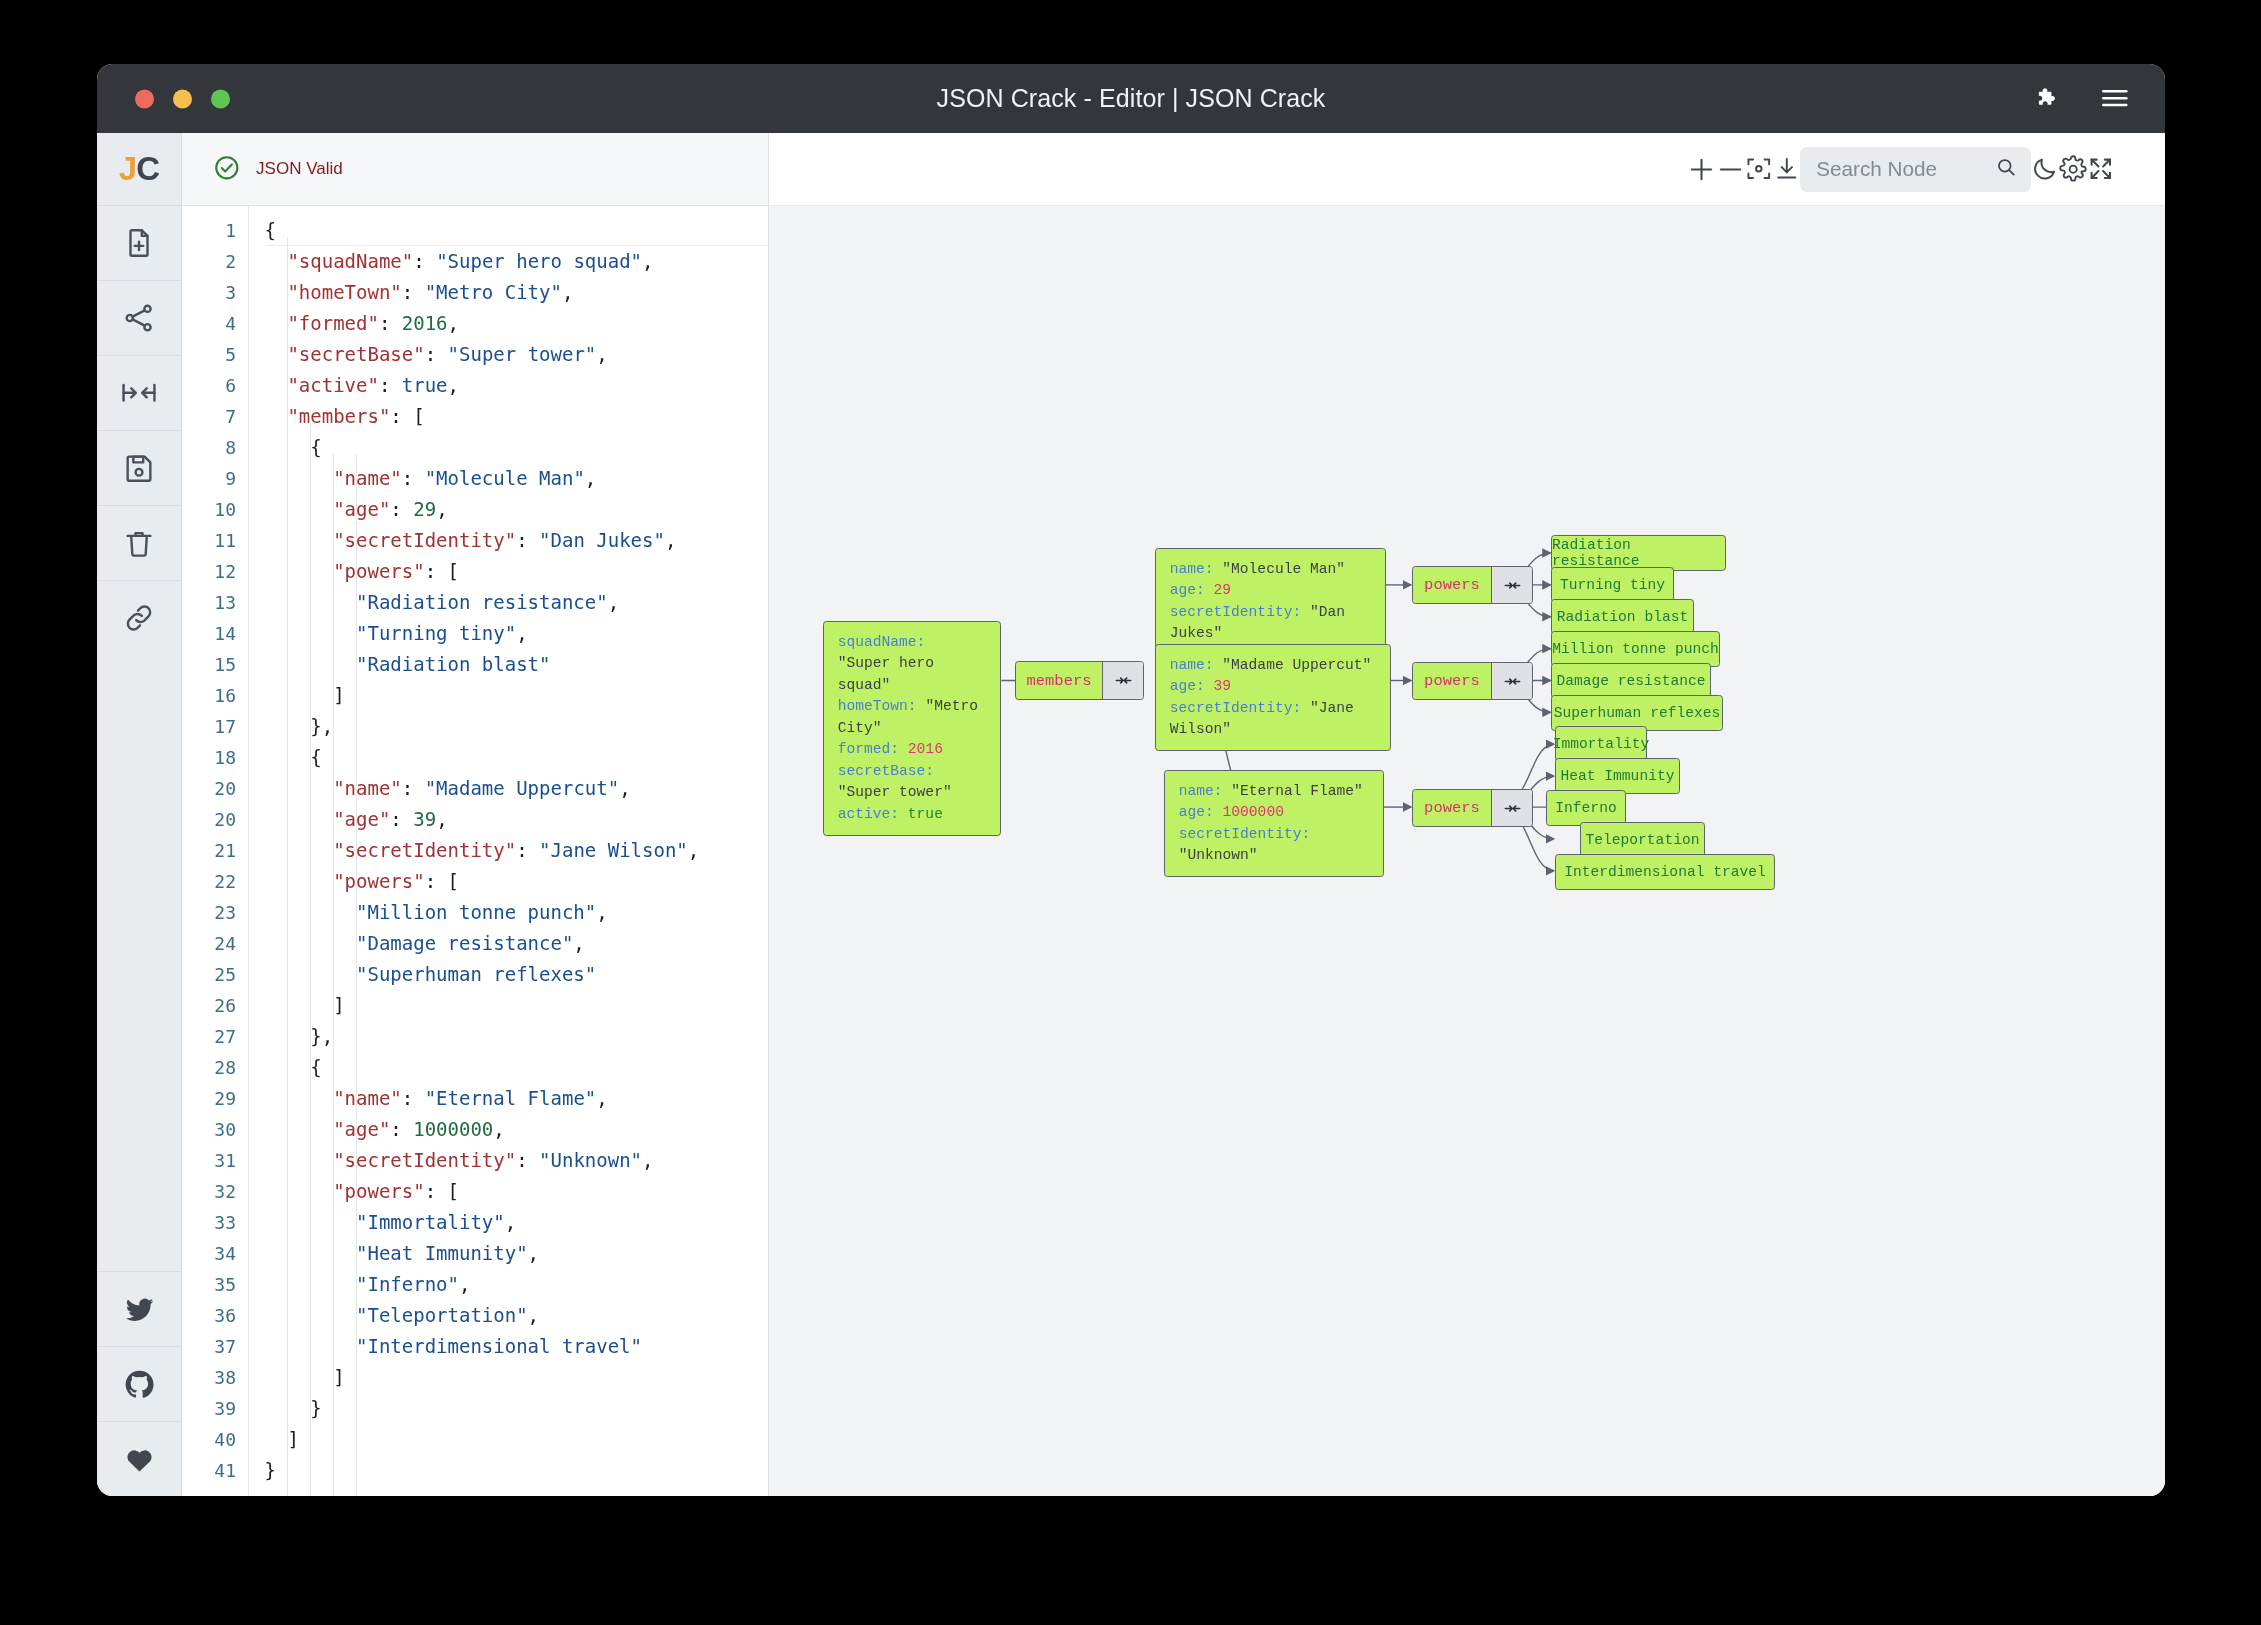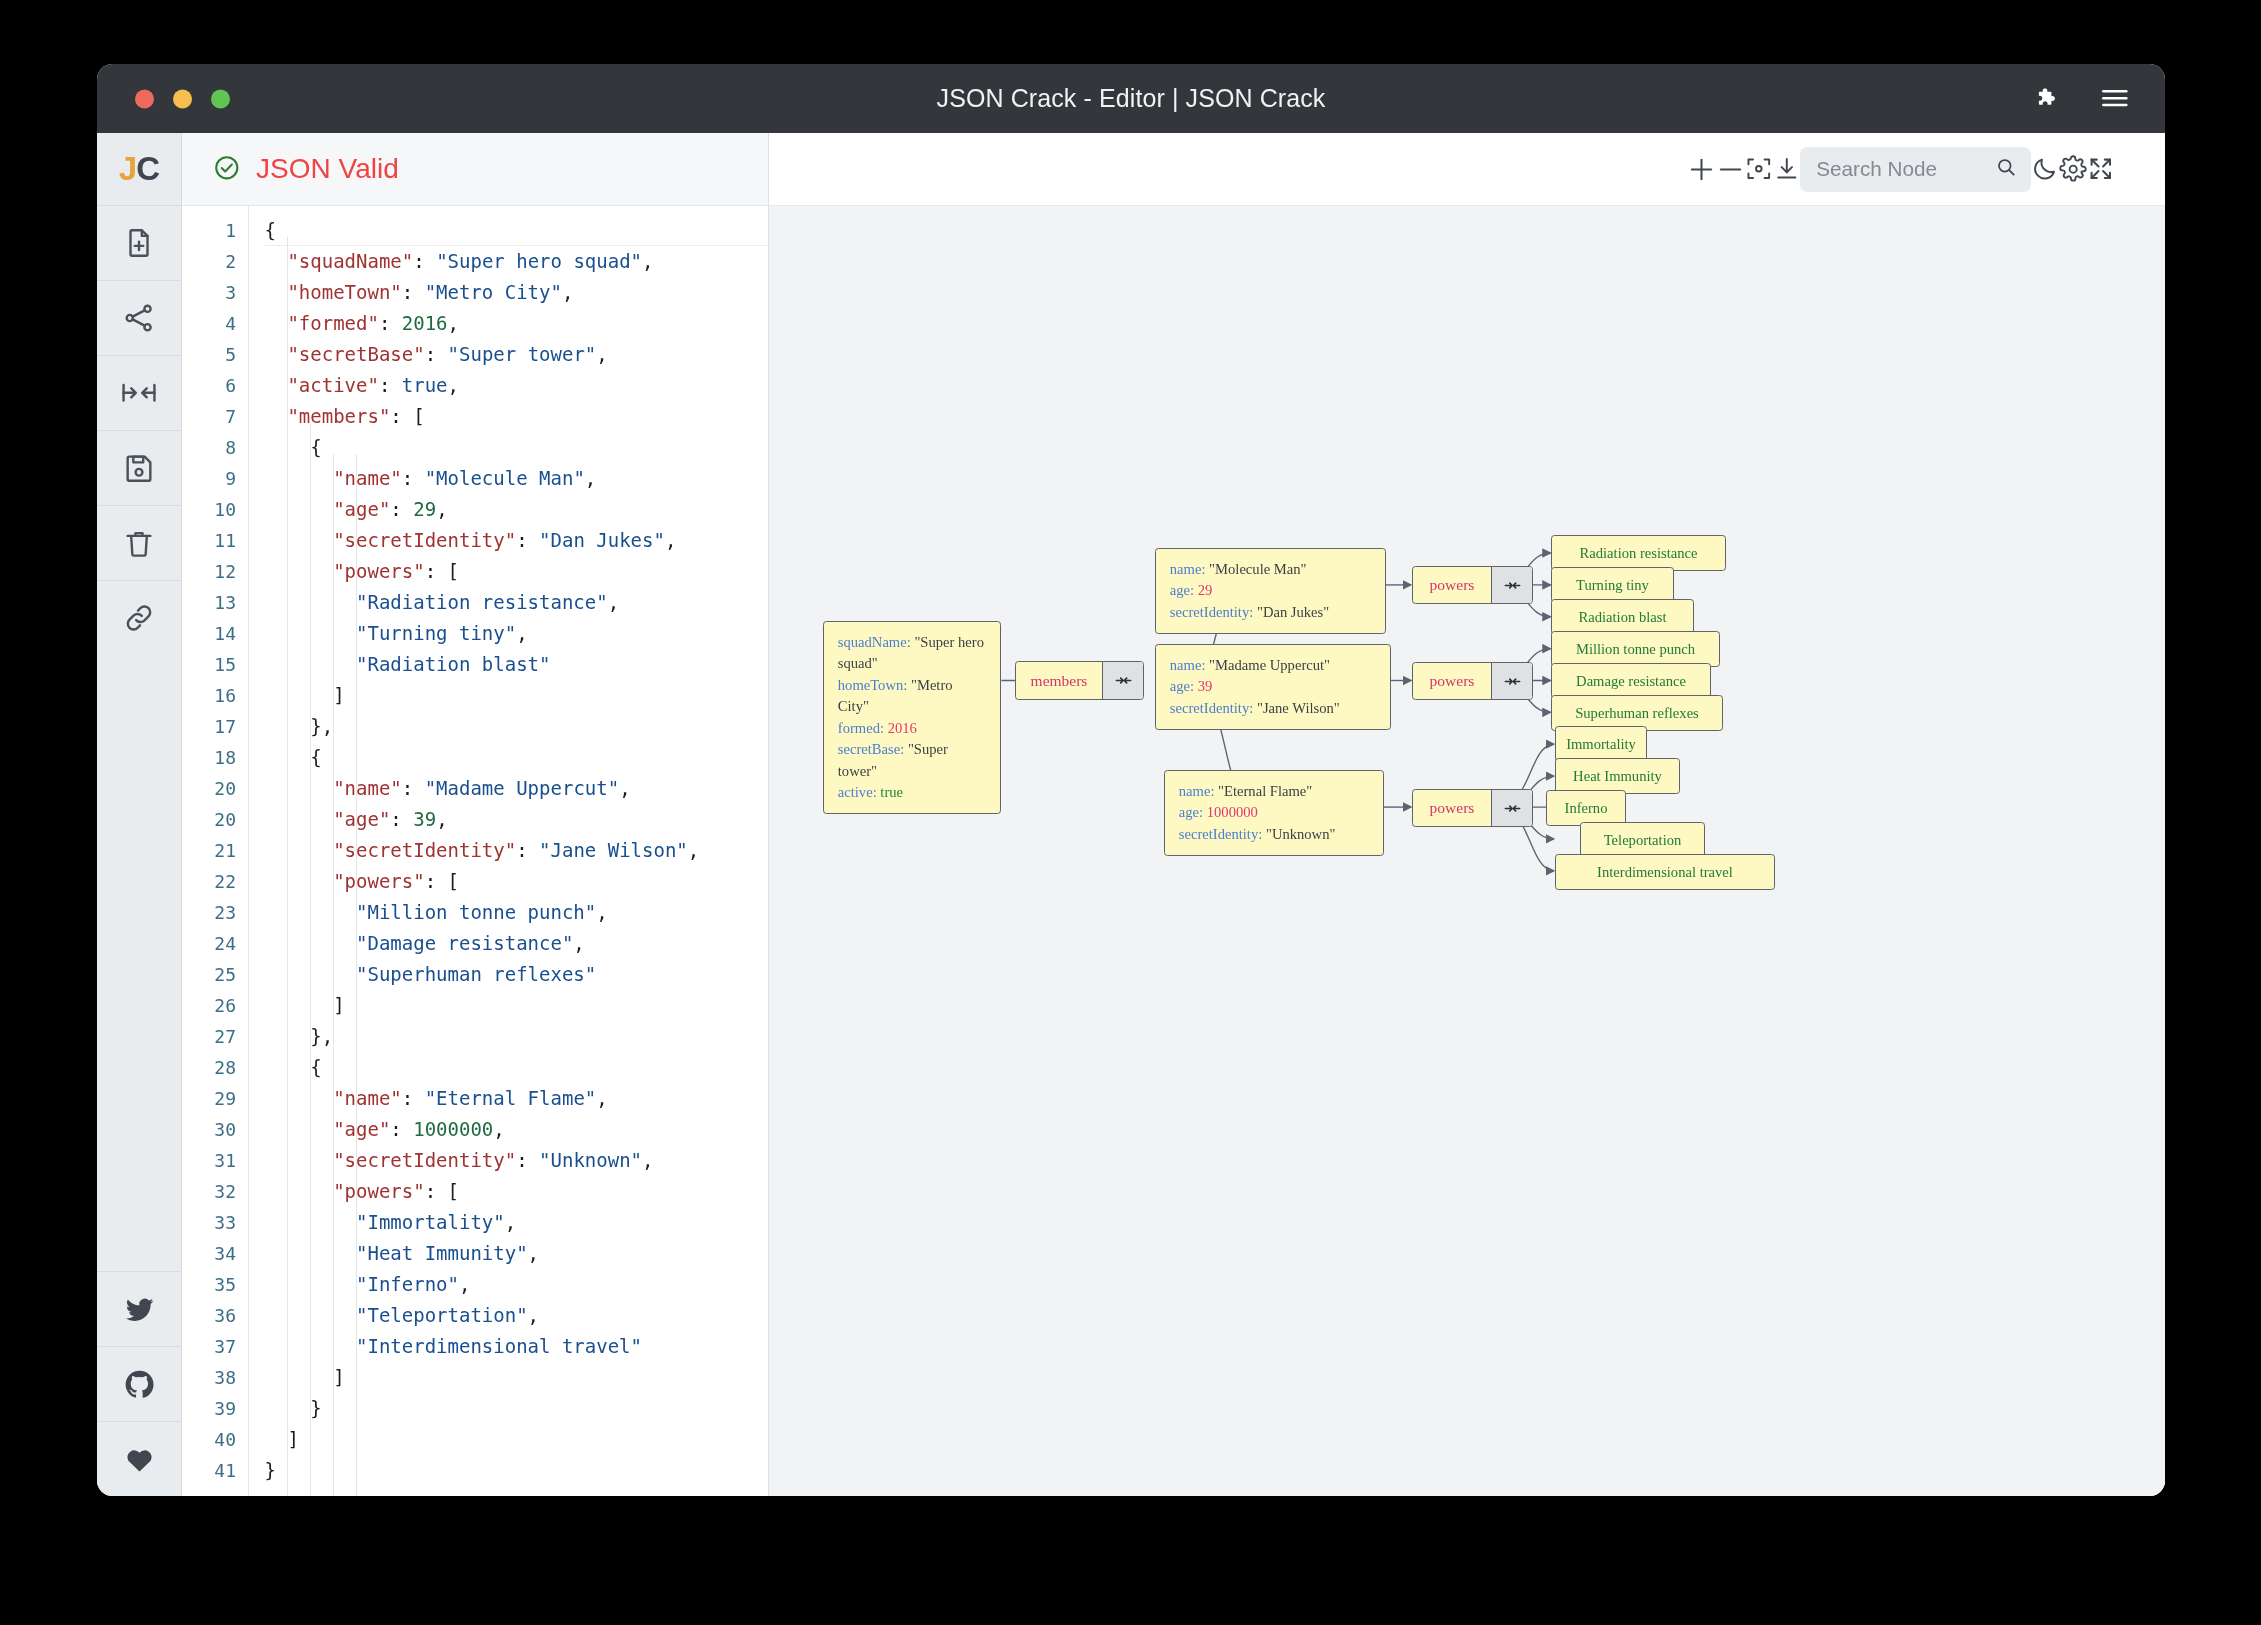--- a/index.html
+++ b/index.html
@@ -28,21 +28,21 @@
   .rail-logo .j{color:#e8a33d;} .rail-logo .c{color:#3f4650;}
   .rail-item{width:100%;height:74px;display:flex;align-items:center;justify-content:center;
              border-top:0.9px solid #d7dbdf;cursor:pointer;}
   .rail-item svg{display:block;}
   .rail-spacer{flex:1 1 auto;}
 
   
   .editor{width:586px;flex:0 0 586px;background:#fff;border-right:0.9px solid #dcdfe3;display:flex;flex-direction:column;}
   .valid-bar{height:72px;flex:0 0 72px;background:#f6f7f8;border-bottom:0.9px solid #e2e5e8;
              display:flex;align-items:center;padding-left:31px;gap:15.5px;}
-  .valid-text{color:#ef4444;font-size:28px;}
+  .valid-text{color:#7f1d1d;font-size:17px;}
   .code-wrap{flex:1 1 auto;display:flex;overflow:hidden;position:relative;background:#fff;}
   .gutter{width:67px;flex:0 0 67px;text-align:right;padding:8.6px 12px 0 0;box-sizing:border-box;
           font-family:"DejaVu Sans Mono",monospace;font-size:18px;line-height:31px;color:#3d6e87;
           background:#fff;border-right:0.9px solid #e6e8ea;}
   .code{flex:1 1 auto;padding:8.6px 0 0 15.5px;font-family:"DejaVu Sans Mono",monospace;font-size:19px;
         line-height:31px;white-space:pre;overflow:hidden;position:relative;}
   .code .ln{position:relative;height:31px;}
   .first-line{box-shadow:inset 0 -0.9px 0 #ececec;}
   .k{color:#a03232;} .s{color:#1a4f8f;} .n{color:#1f6b3f;} .b{color:#1a4f8f;} .p{color:#1c1c1c;}
   .indent-guide{position:absolute;top:0;bottom:0;width:0.9px;background:#e3e5e7;}
@@ -54,22 +54,22 @@
   .gt-icon{cursor:pointer;display:flex;align-items:center;}
   .search-box{display:flex;align-items:center;background:#e9ecef;border-radius:6.9px;height:45px;
               width:231px;padding:0 13.8px;box-sizing:border-box;gap:8.6px;}
   .search-box input{border:0;background:transparent;outline:none;flex:1 1 auto;width:100%;
                     font-size:20.7px;color:#3b4046;font-family:"Liberation Sans",sans-serif;}
   .search-box input::placeholder{color:#838a91;}
 
   .canvas{flex:1 1 auto;position:relative;background:#f1f3f5;overflow:hidden;}
   .canvas svg.edges{position:absolute;left:0;top:0;width:100%;height:100%;}
 
-  .node{position:absolute;background:#fef9c3;border:1.3px solid #5c6470;border-radius:3.4px;
-        font-family:Liberation Serif, serif;box-sizing:border-box;}
+  .node{position:absolute;background:#bef264;border:1.3px solid #5c6470;border-radius:3.4px;
+        font-family:Liberation Mono, monospace;box-sizing:border-box;}
   .node.obj{padding:9.5px 13.8px;font-size:14.6px;line-height:21.5px;}
   .node.obj .nk{color:#4a7fd0;} .node.obj .nv-s{color:#3b3f45;}
   .node.obj .nv-n{color:#e0366f;} .node.obj .nv-b{color:#22863a;}
   .node.leaf{display:flex;align-items:center;justify-content:center;color:#227a38;font-size:14.6px;}
   .node.parent{display:flex;align-items:stretch;padding:0;overflow:hidden;}
   .node.parent .lbl{display:flex;align-items:center;justify-content:center;color:#d6336c;
                     font-size:15.5px;flex:1 1 auto;padding:0 10.3px;}
   .node.parent .toggle{width:40px;flex:0 0 40px;background:#dfe1e4;border-left:1.3px solid #5c6470;
                        display:flex;align-items:center;justify-content:center;cursor:pointer;}
 </style>

